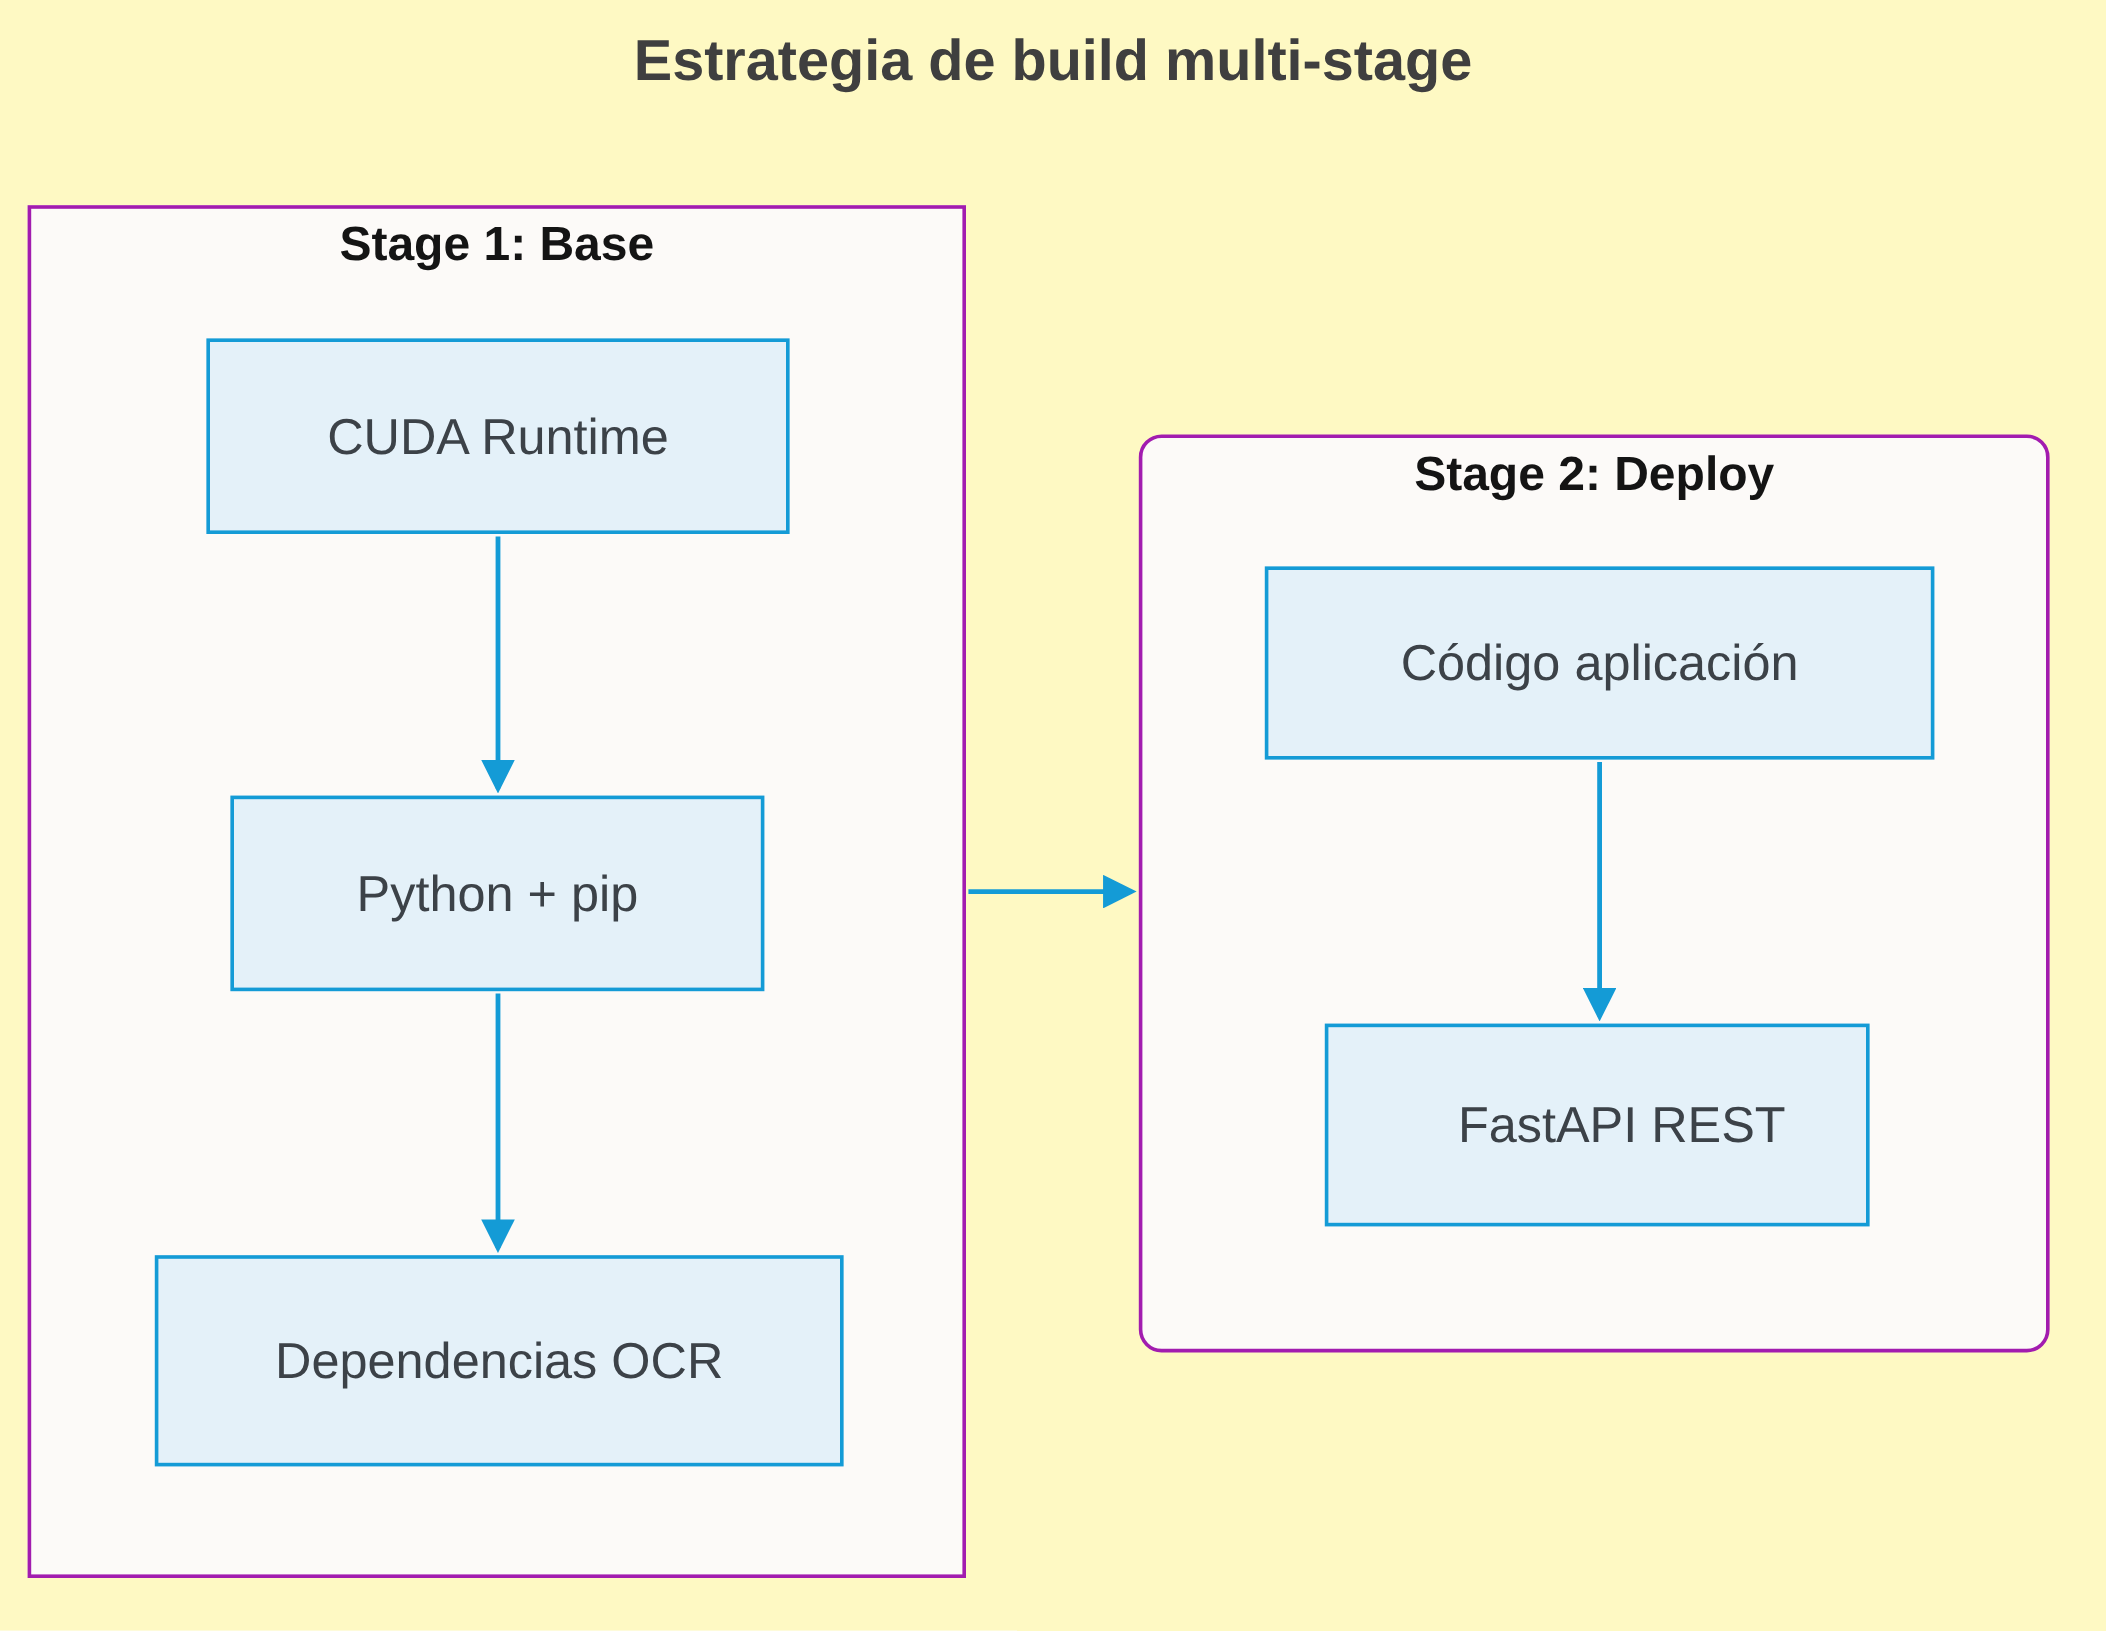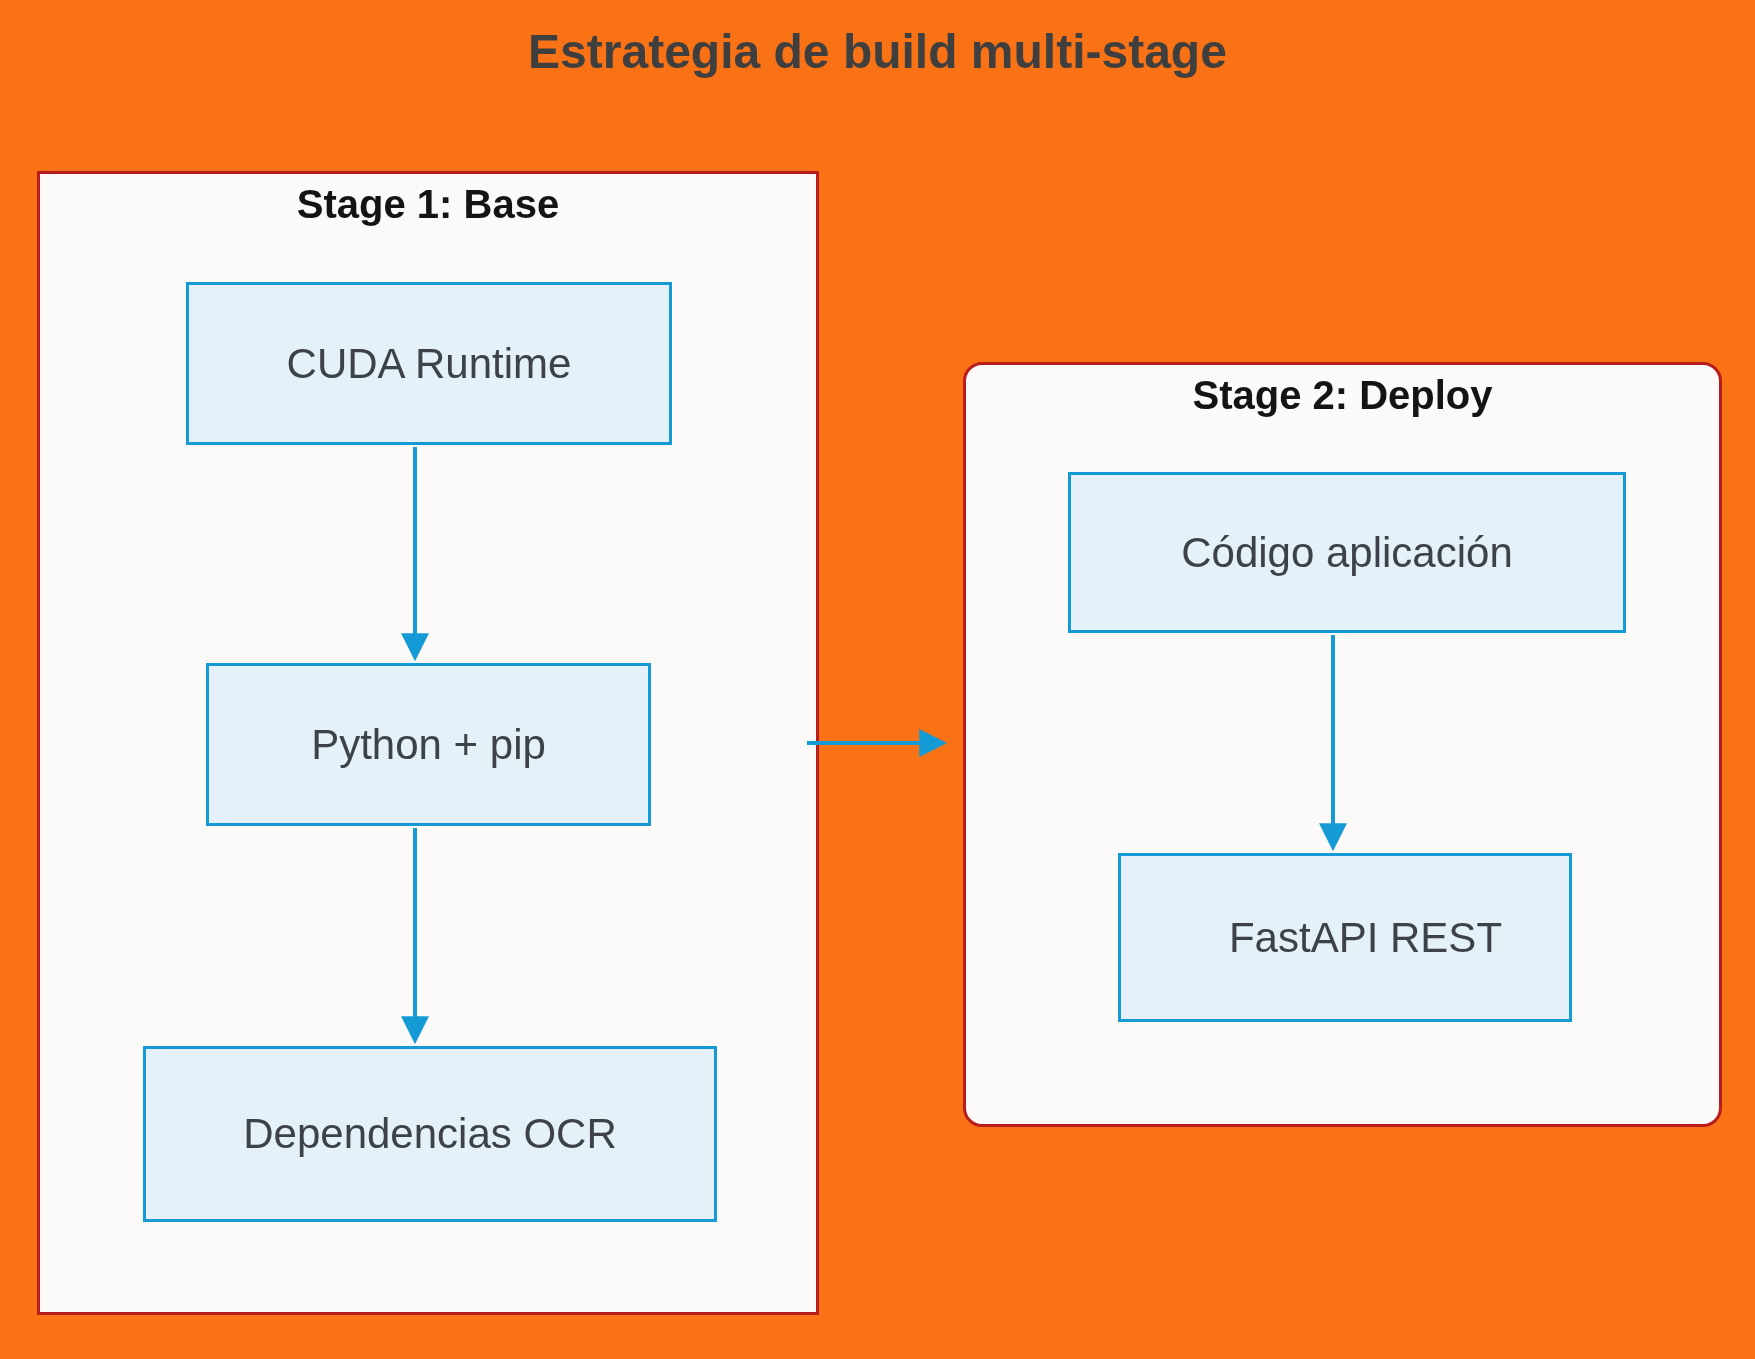--- a/index.html
+++ b/index.html
@@ -4,41 +4,40 @@
 <style>
   html, body {
     margin: 0;
     padding: 0;
     background: #ffffff;
   }
   #canvas {
     position: relative;
     width: 1755px;
     height: 1359px;
-    background: #f97316;
+    background: #fef9c3;
     font-family: "Liberation Sans", "DejaVu Sans", sans-serif;
     overflow: hidden;
   }
   .diagram-title {
     position: absolute;
     top: 24px;
     left: 0;
     width: 1755px;
     text-align: center;
     font-size: 48px;
     font-weight: bold;
     color: #3f3f3f;
     letter-spacing: 0px;
   }
   .stage-container {
     position: absolute;
     background: #fcfaf8;
-    border: 3px solid #b91c1c;
+    border: 3px solid #a21caf;
     box-sizing: border-box;
-    margin-left: 14px;
   }
   #stage1-container {
     left: 23px;
     top: 171px;
     width: 782px;
     height: 1144px;
   }
   #stage2-container {
     left: 949px;
     top: 362px;

